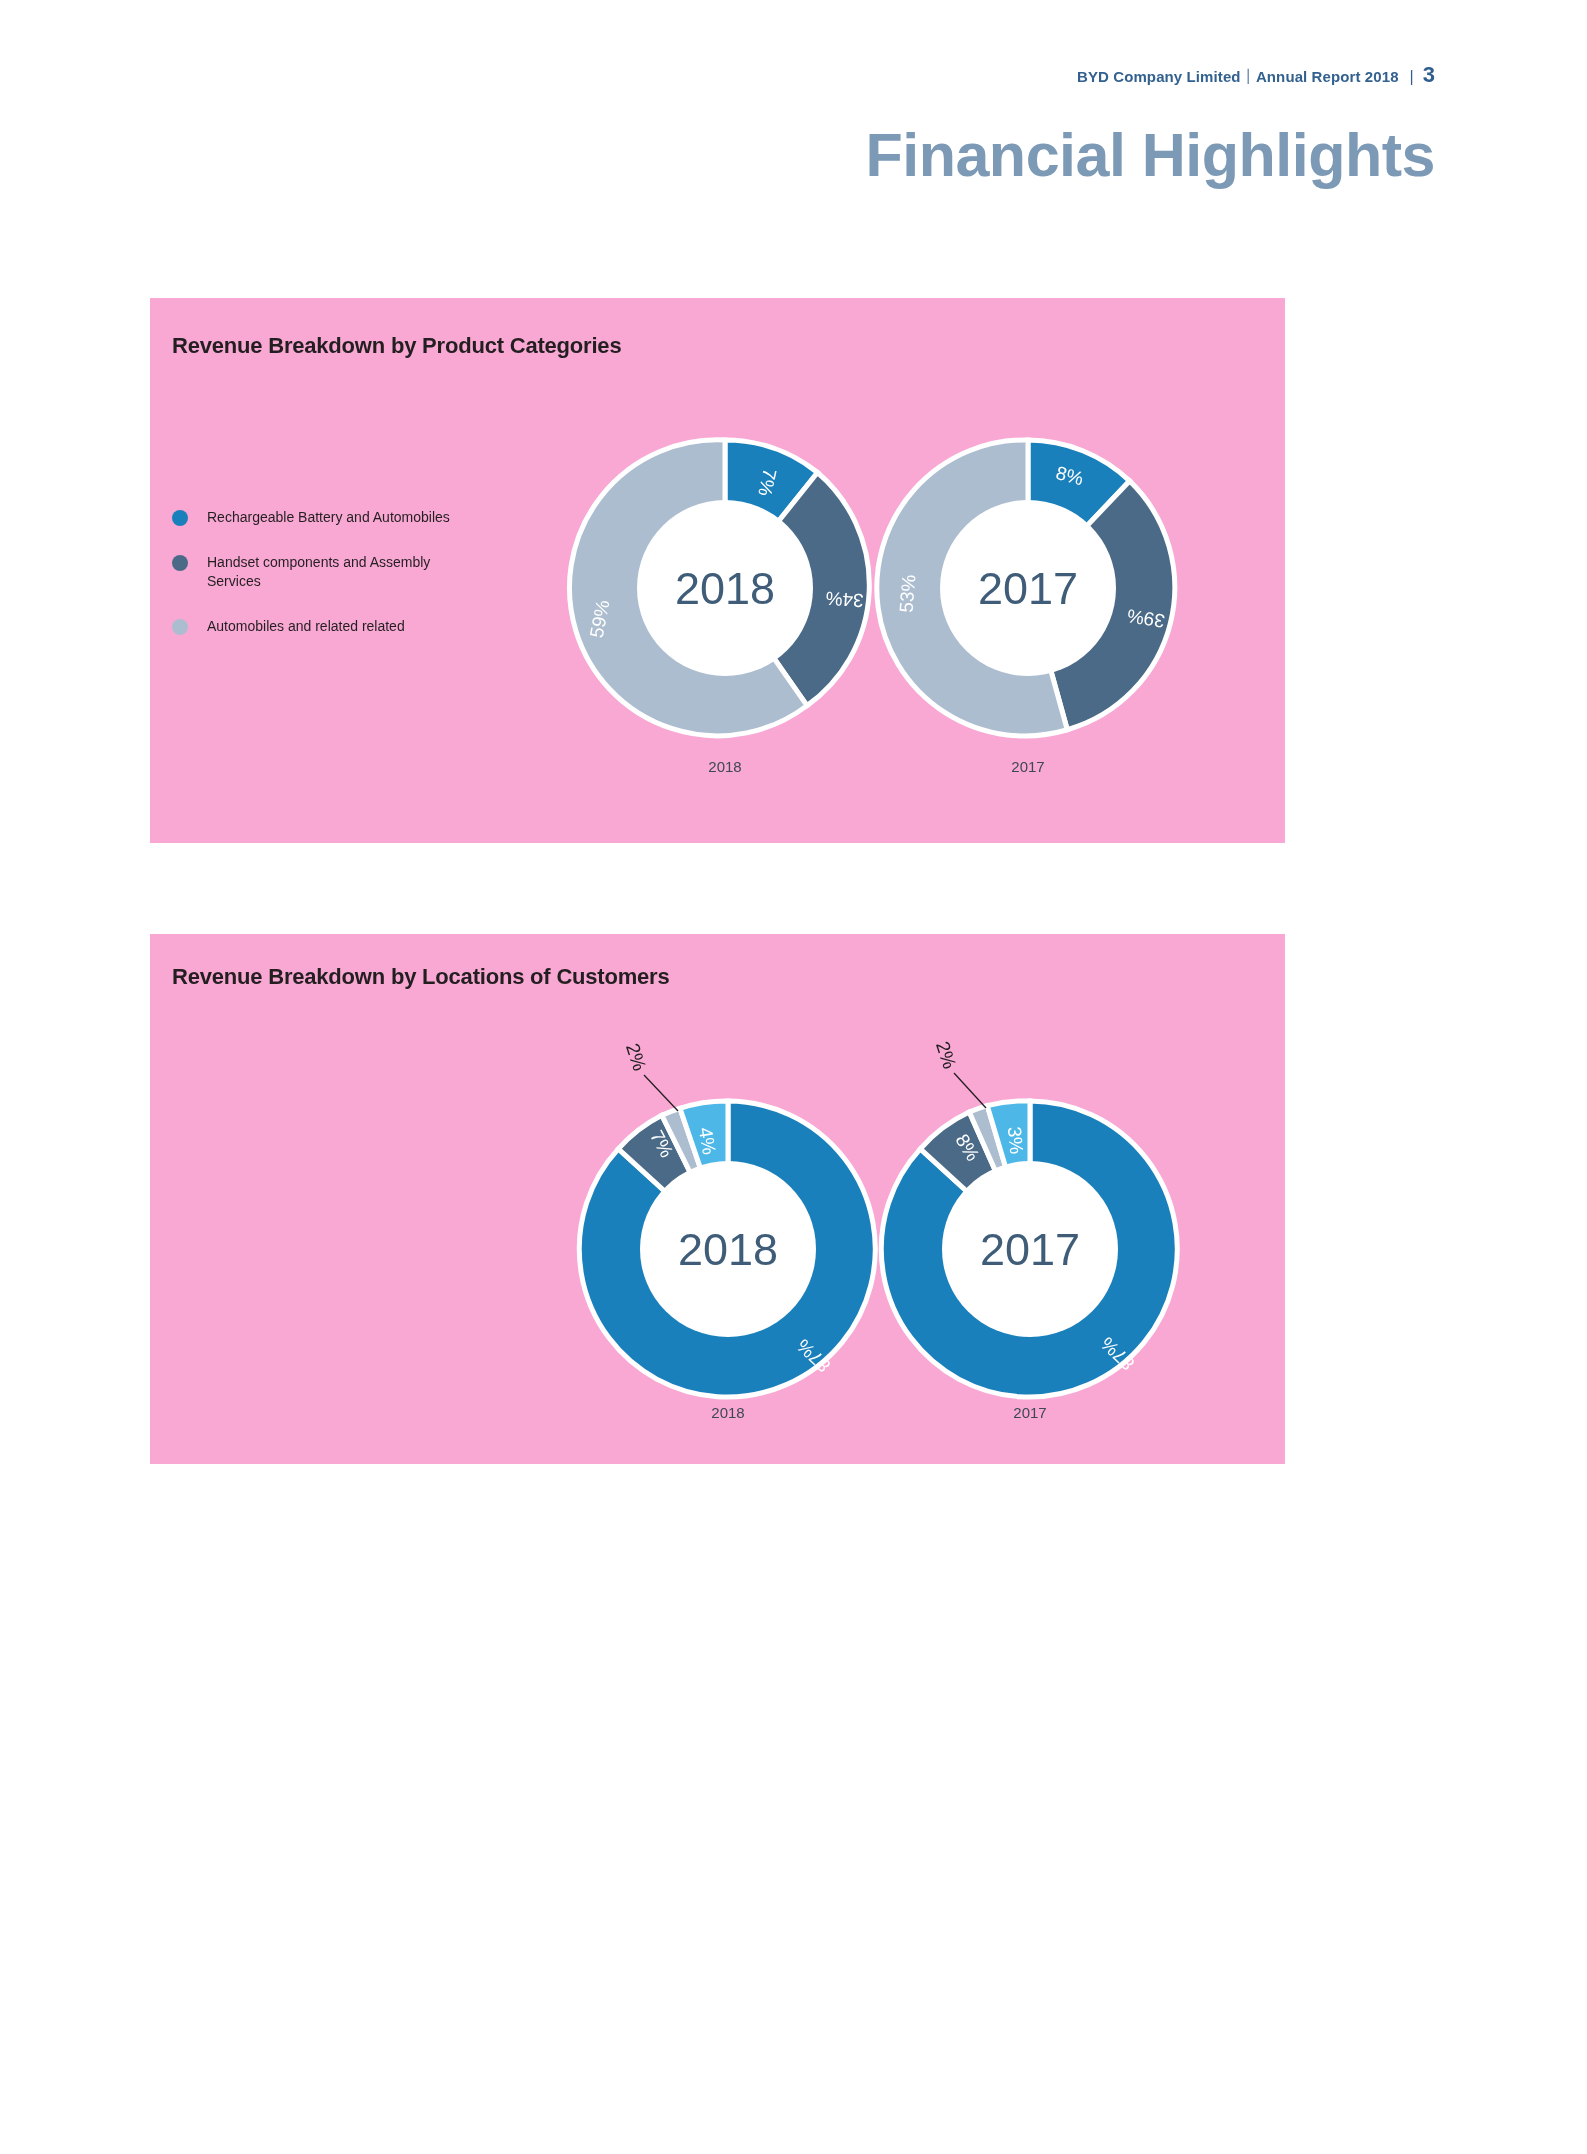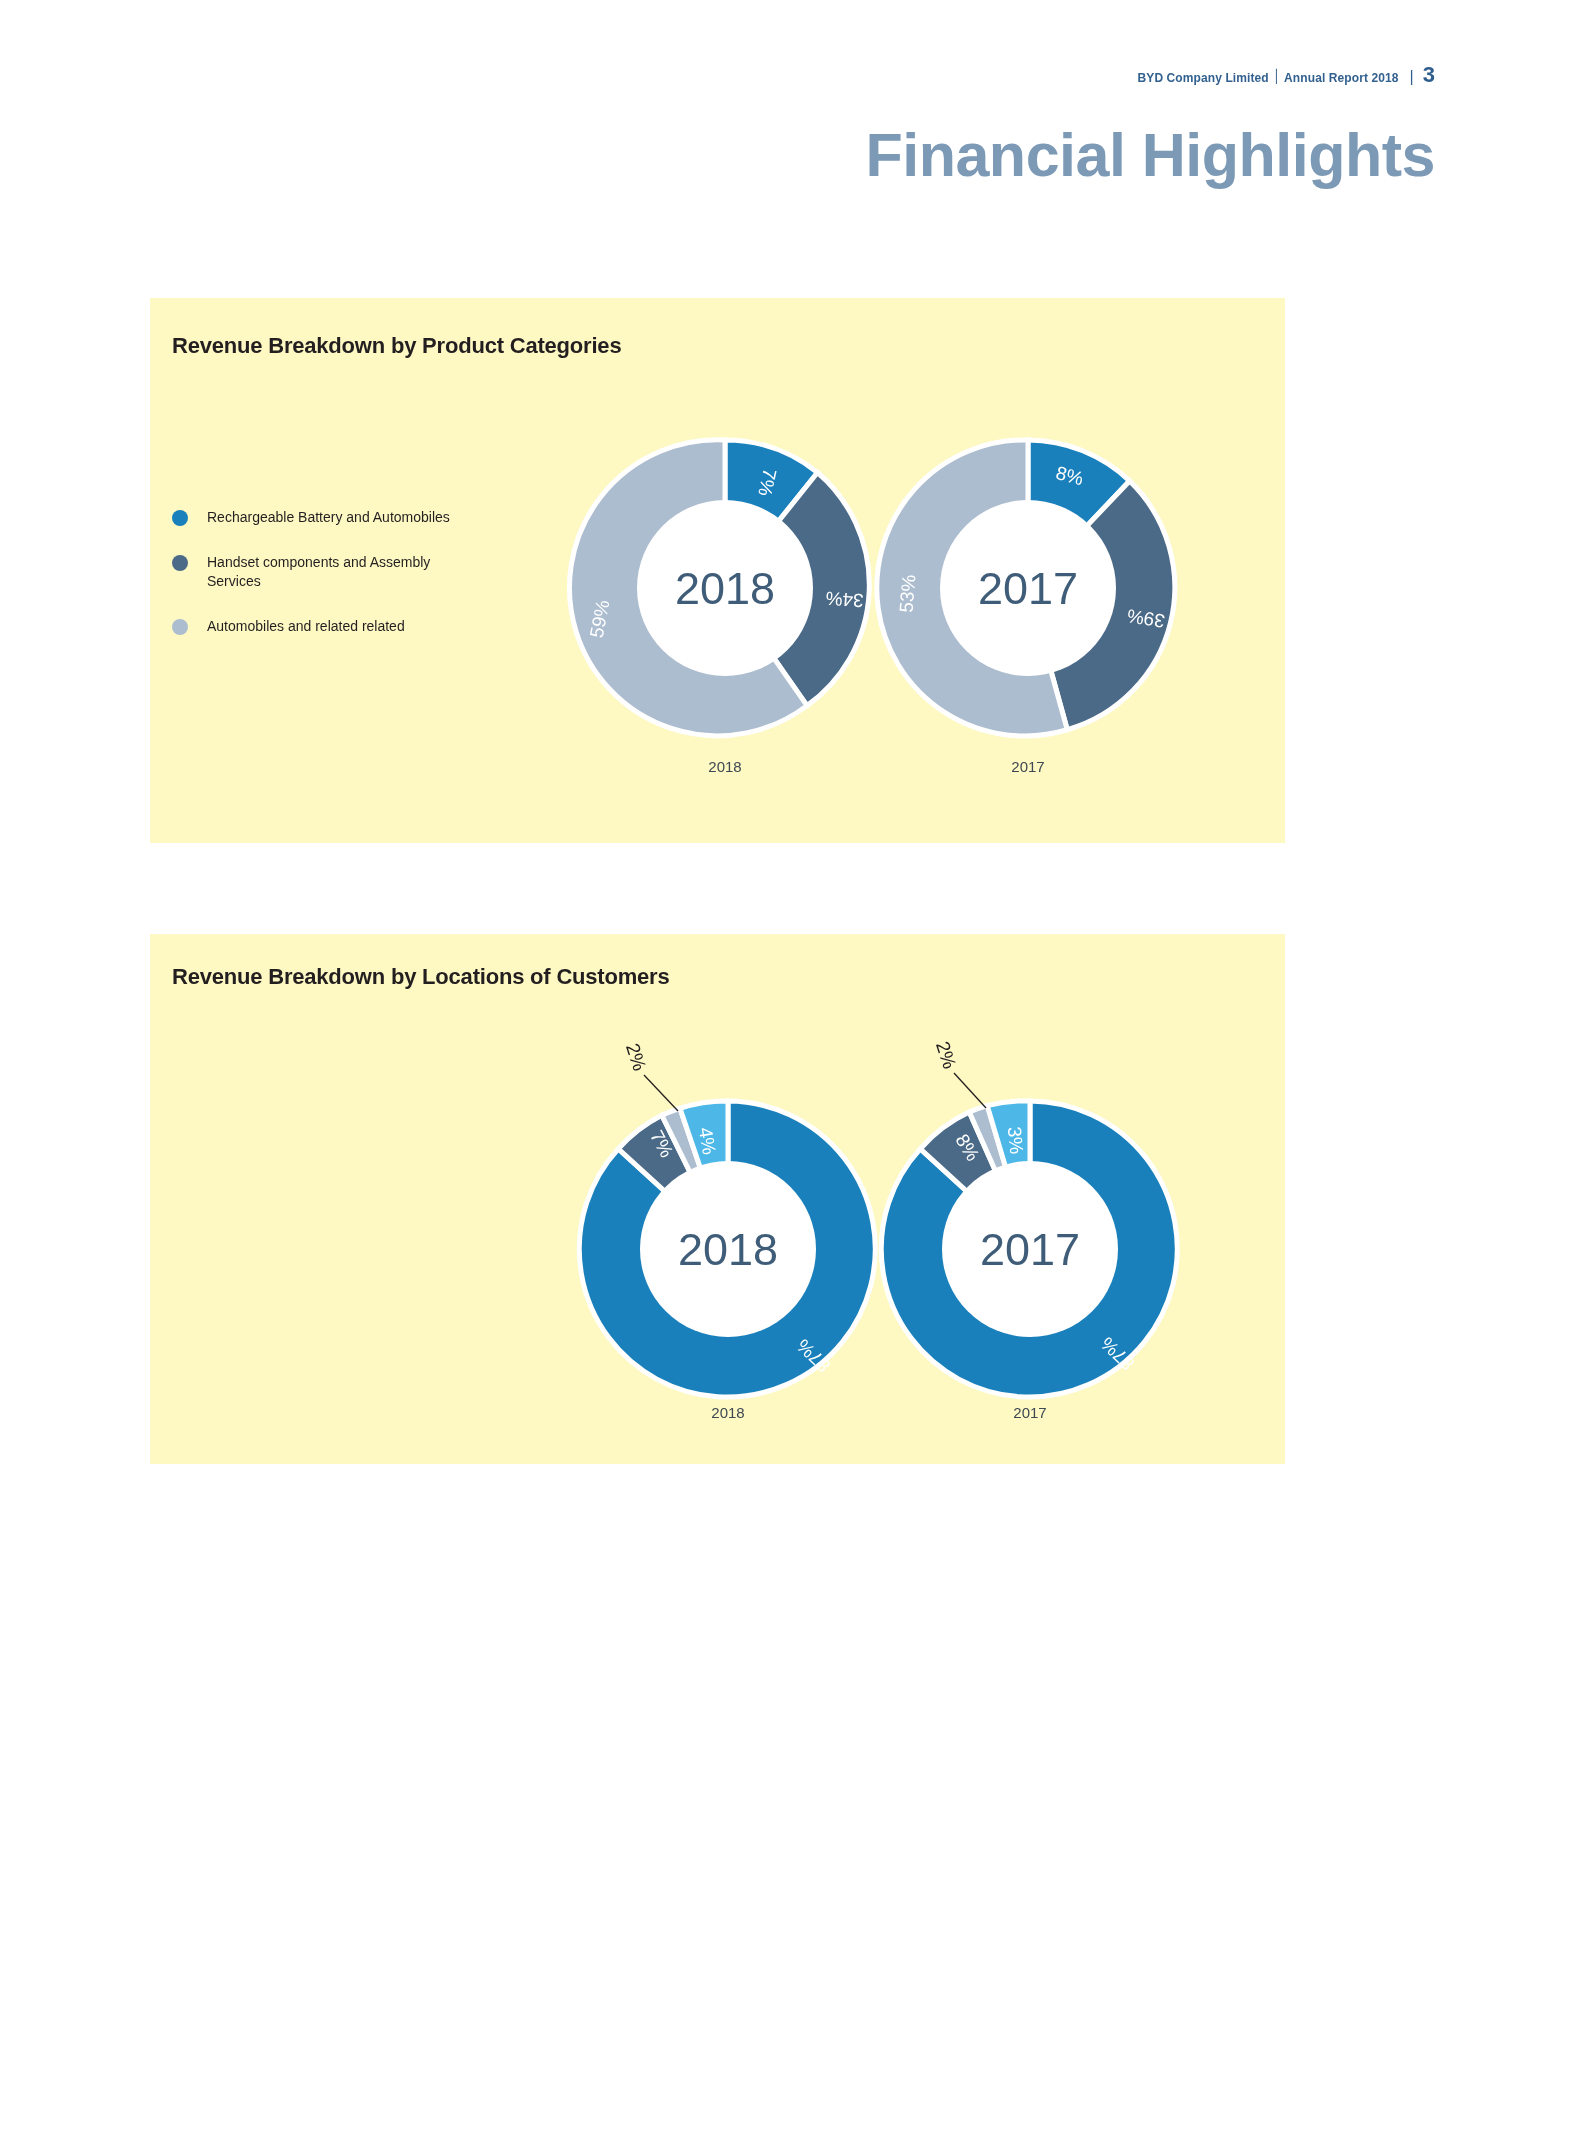--- a/index.html
+++ b/index.html
@@ -19,21 +19,21 @@
   .page-header {
     position: absolute;
     top: 62px;
     right: 152px;
     display: flex;
     align-items: baseline;
     gap: 0px;
     white-space: nowrap;
   }
   .hdr-text {
-    font-size: 12px;
+    font-size: 15px;
     font-weight: bold;
     color: #33618f;
     letter-spacing: 0.1px;
   }
   .hdr-sep-thin {
     font-size: 13px;
     font-weight: bold;
     color: #33618f;
     margin: 0 4px;
   }
@@ -58,21 +58,21 @@
     color: #7c99b6;
     letter-spacing: -0.5px;
     line-height: 1;
   }
 
   
   .panel {
     position: absolute;
     left: 150px;
     width: 1135px;
-    background: #fef9c3;
+    background: #f9a8d4;
   }
   #panel-products { top: 298px; height: 545px; }
   #panel-locations { top: 918px; height: 530px; margin-top: 16px; }
 
   .panel-title {
     position: absolute;
     left: 22px;
     font-size: 22px;
     font-weight: bold;
     color: #231f20;

